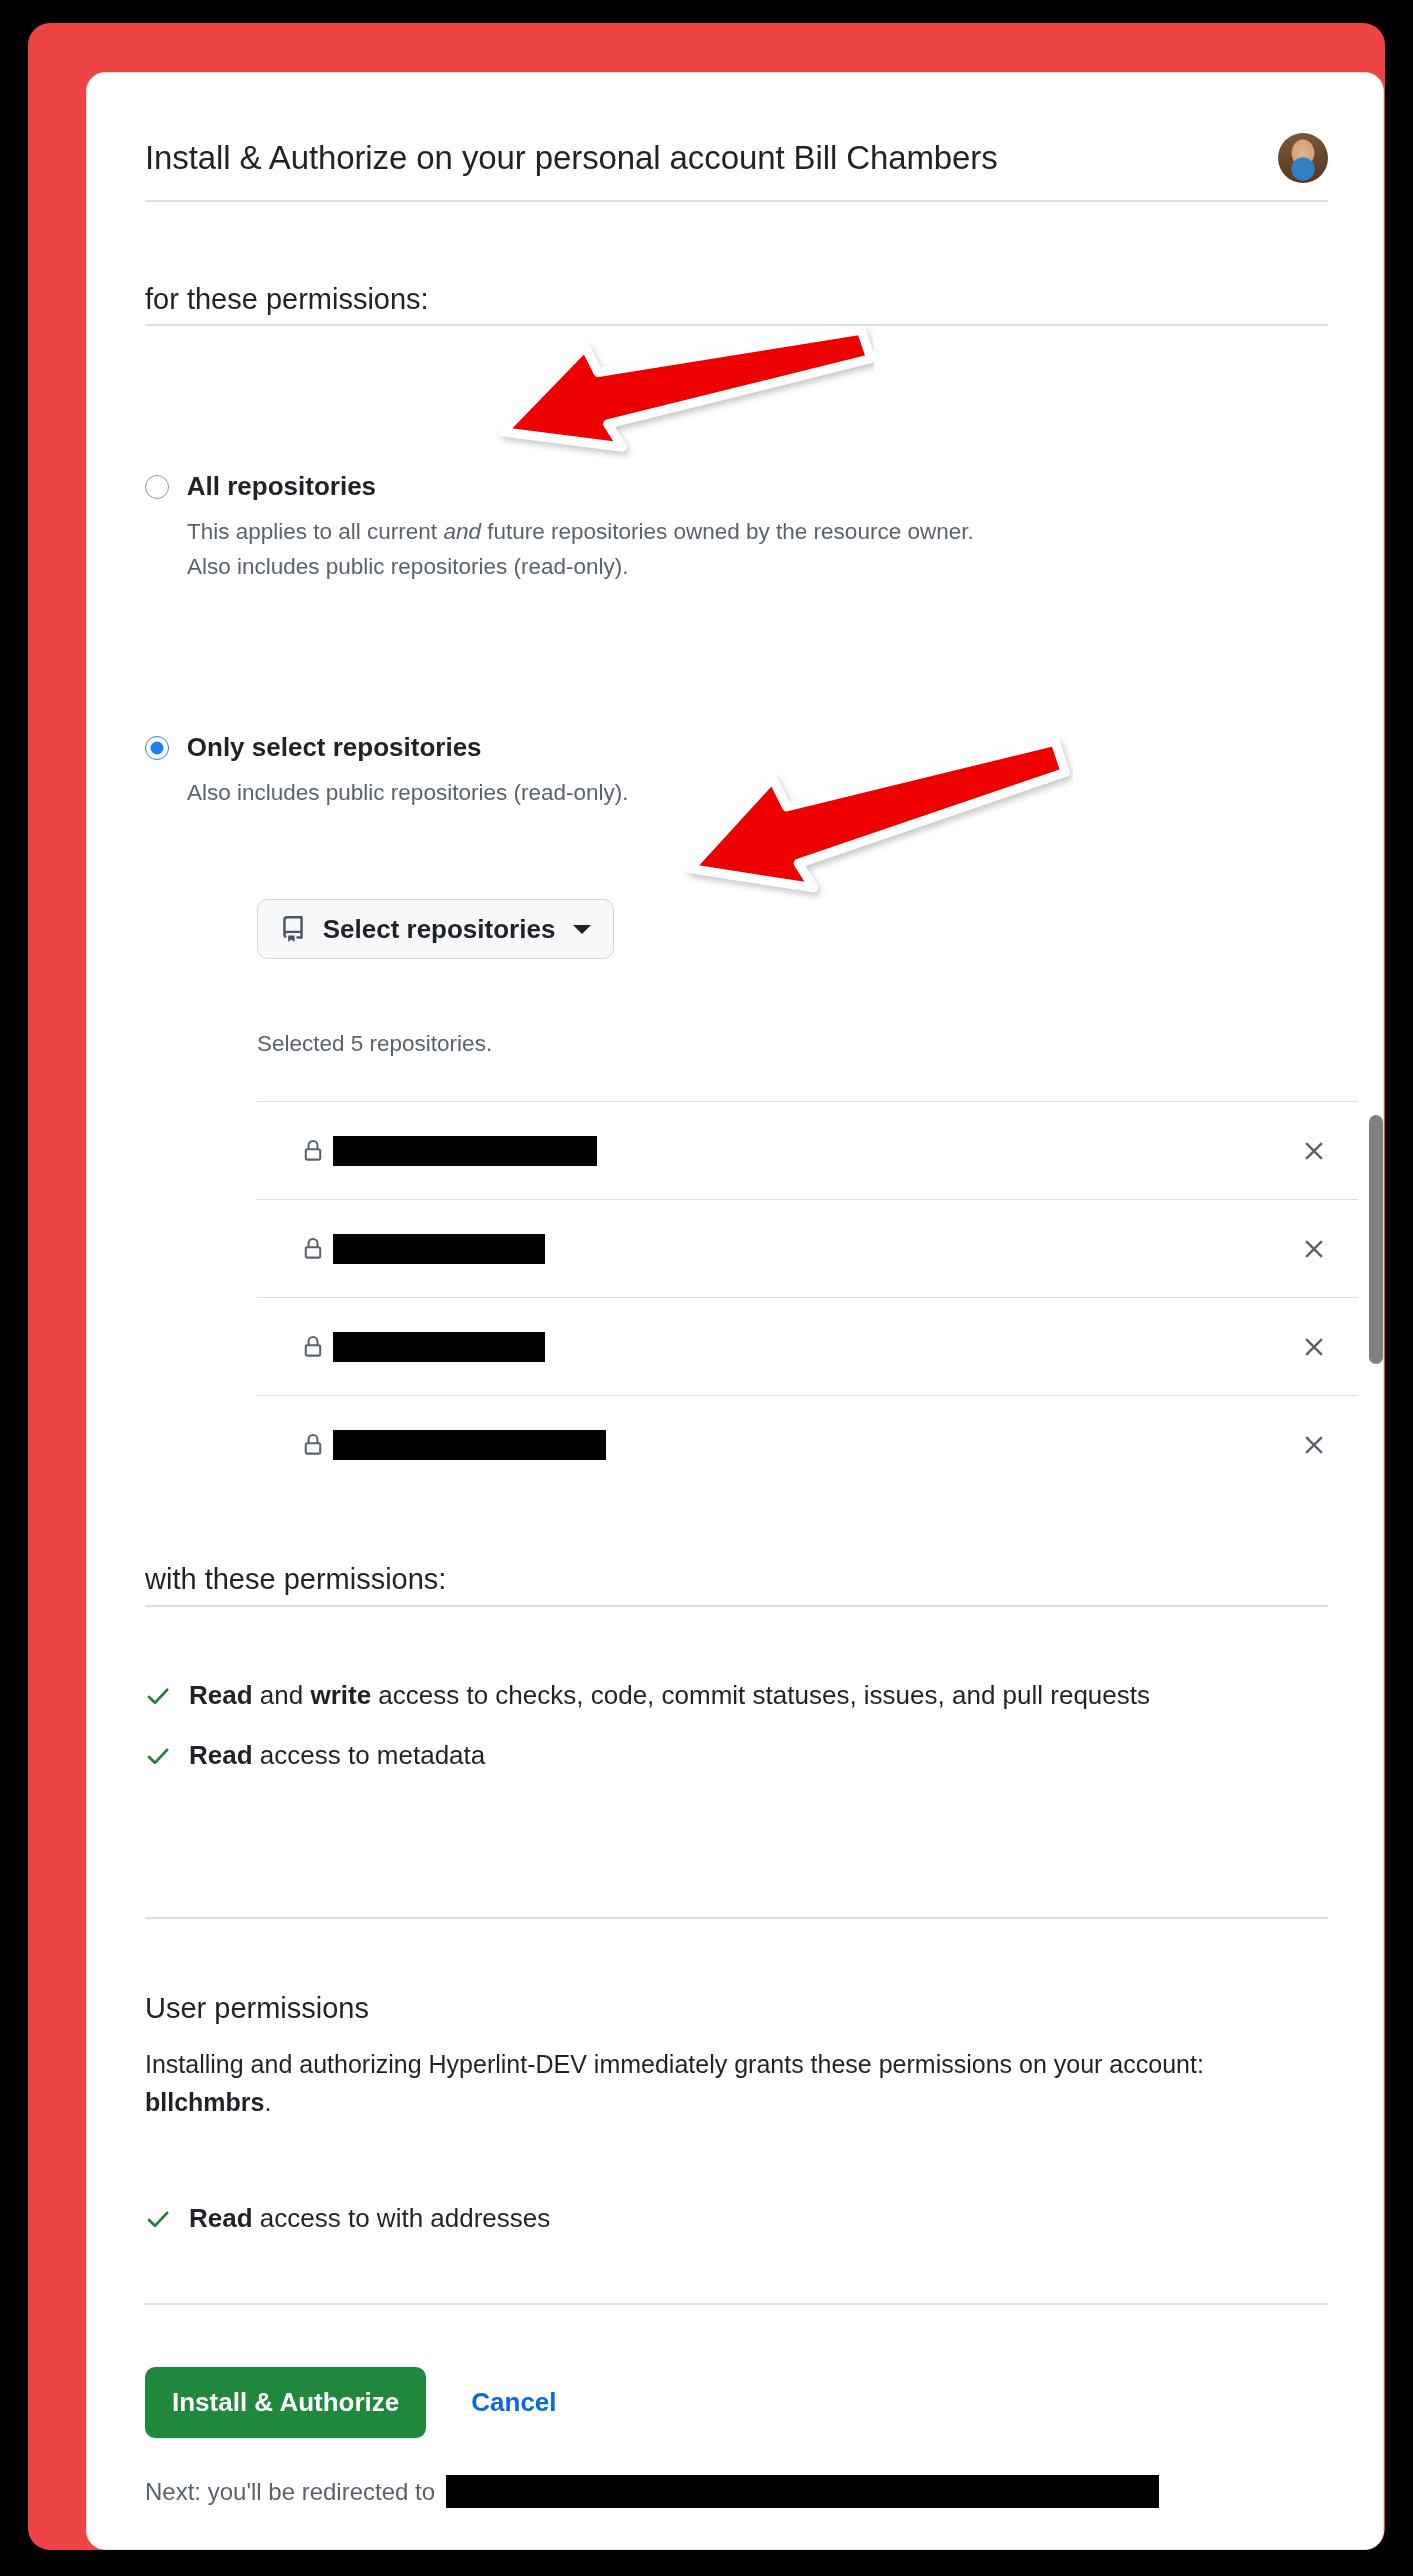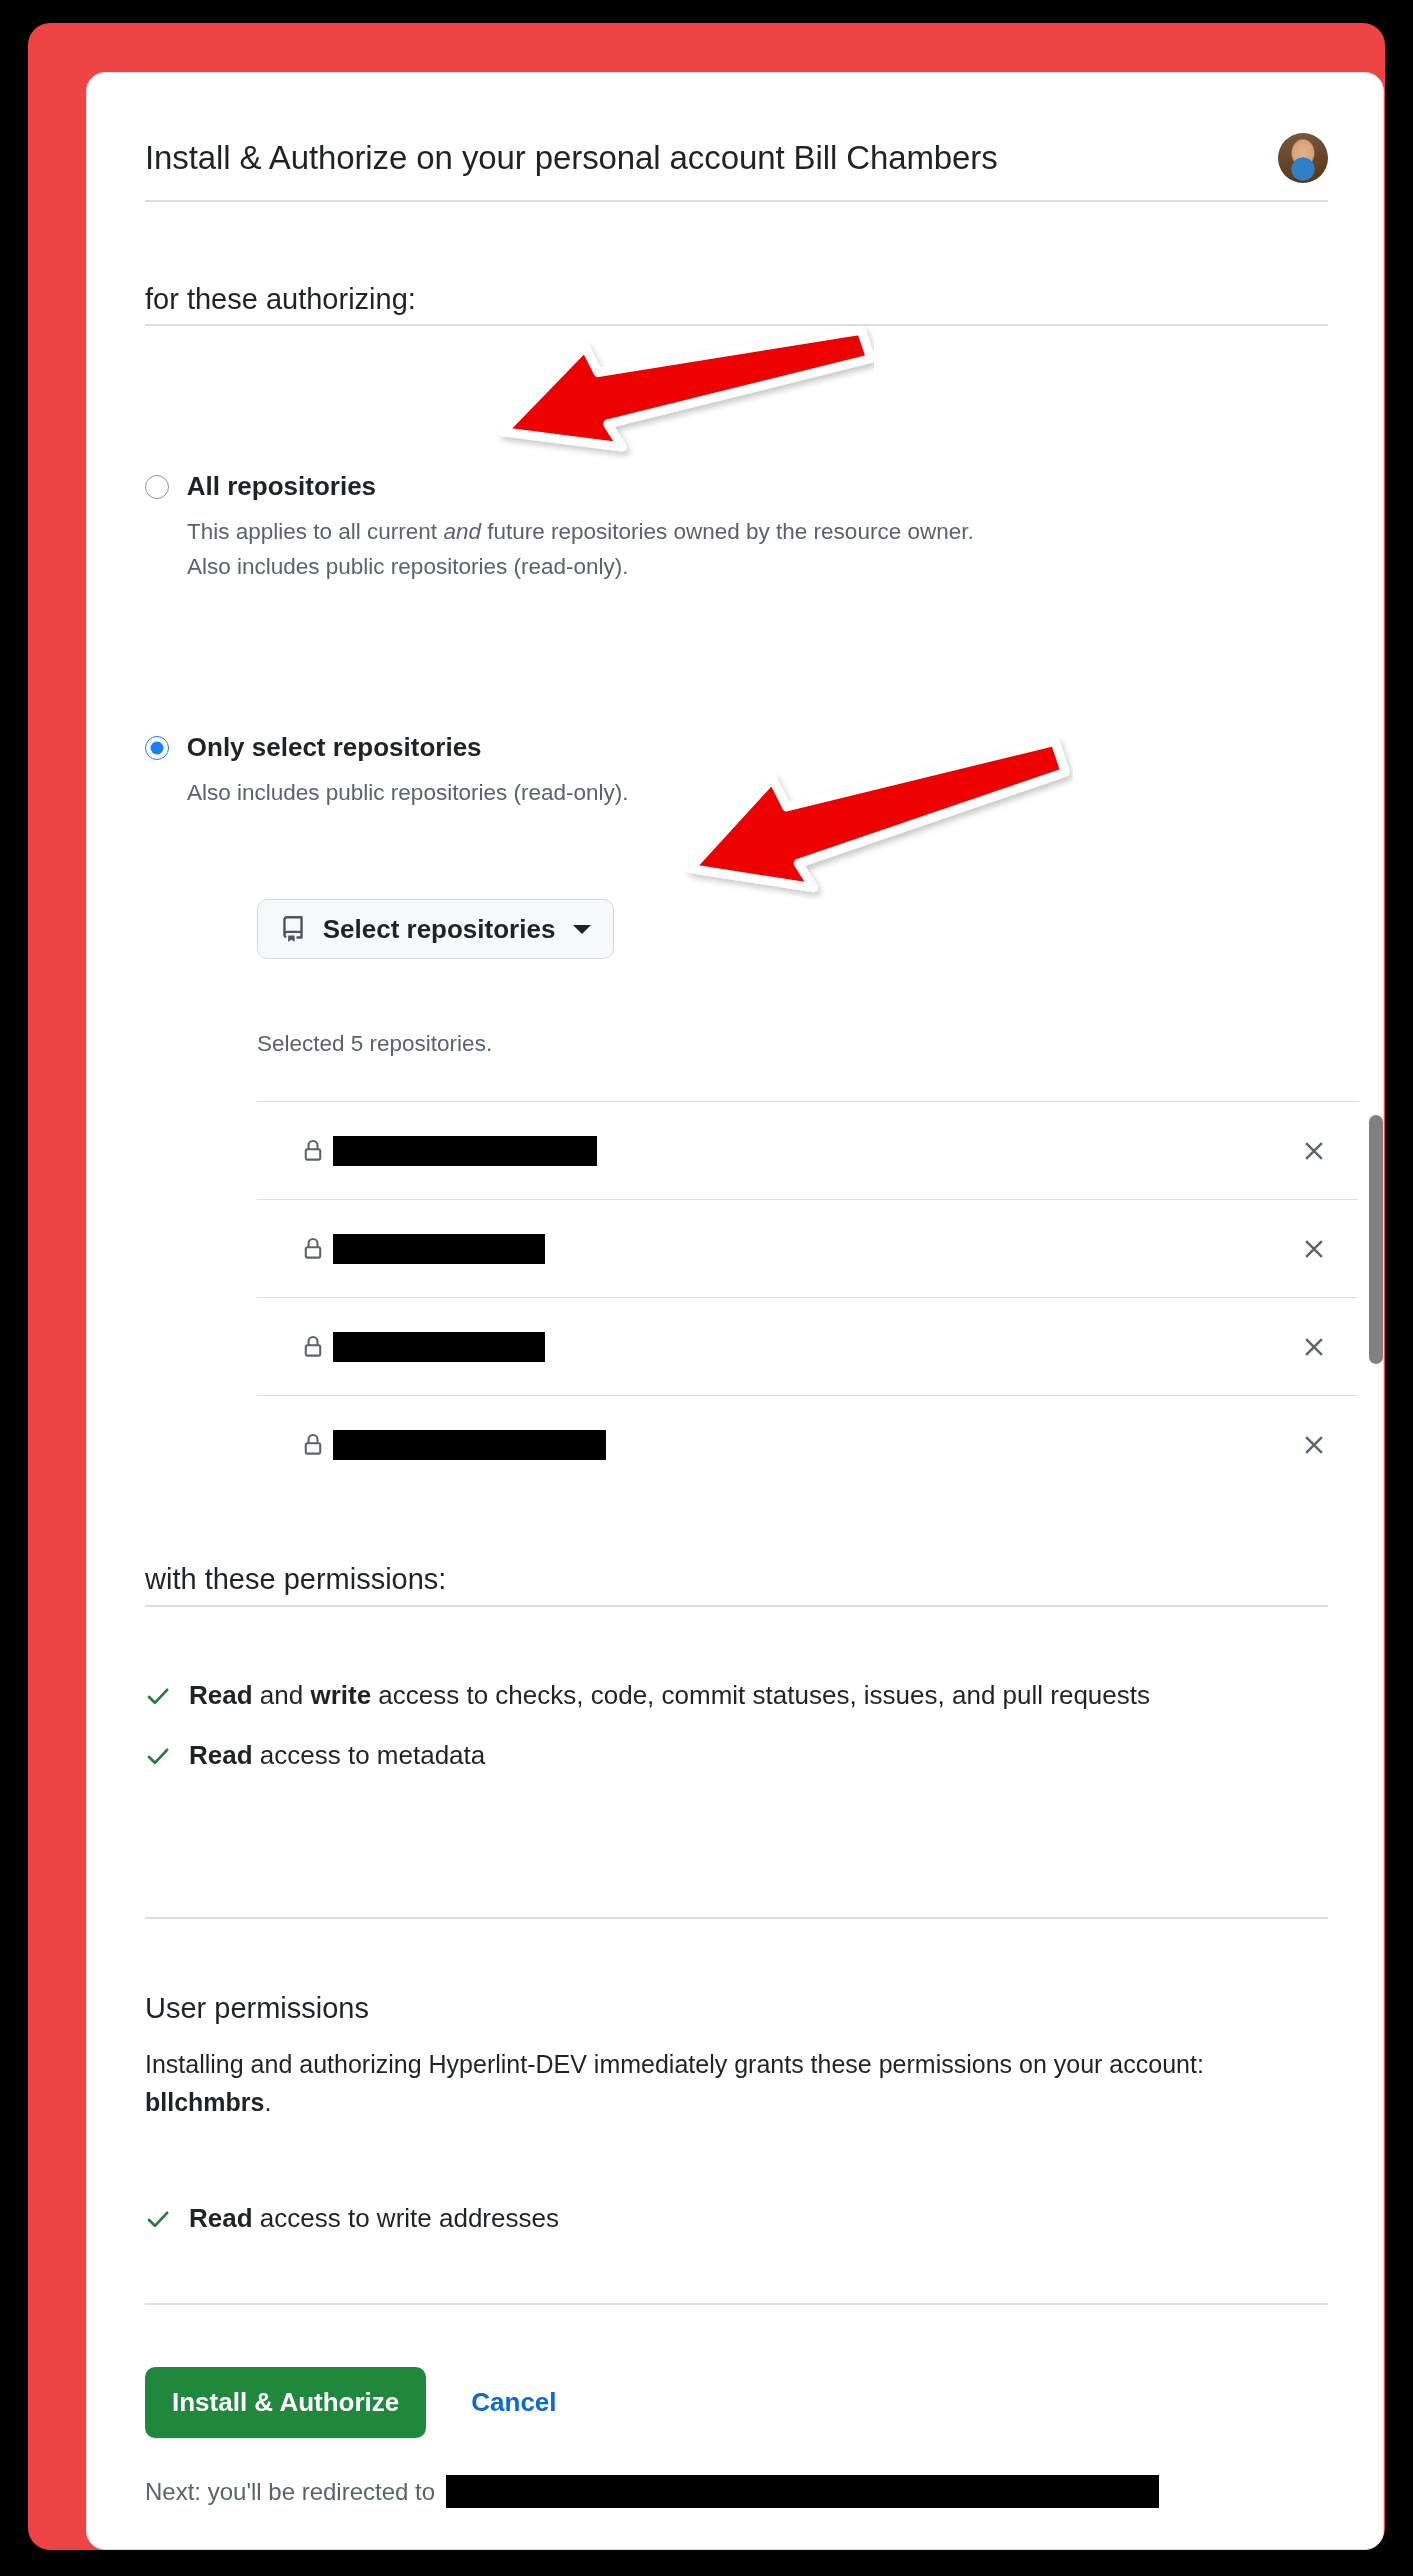--- a/index.html
+++ b/index.html
@@ -352,21 +352,21 @@
   <div class="frame">
     <div class="card">
       <div class="inner">
 
         <div class="header-row">
           <div class="header-title">Install &amp; Authorize on your personal account Bill Chambers</div>
           <div class="avatar"></div>
         </div>
         <div class="rule rule-header"></div>
 
-        <div class="section-heading h-repos">for these authorizing:</div>
+        <div class="section-heading h-repos">for these permissions:</div>
         <div class="rule rule-repos"></div>
 
         <div class="opt opt-all">
           <div class="opt-head">
             <div class="radio"></div>
             <div class="opt-label">All repositories</div>
           </div>
           <div class="opt-desc">
             <p>
               <span>This applies to all current </span><em>and</em><span> future repositories owned by the resource owner.</span>
@@ -496,21 +496,21 @@
         <div class="user-perm-title">User permissions</div>
         <div class="user-perm-body"><span>Installing and authorizing Hyperlint-DEV immediately grants these permissions on your account: </span><b>bllchmbrs</b><span>.</span></div>
 
         <div class="perm-list perm-user">
           <div class="perm-item">
             <span class="check-icon">
               <svg width="26" height="26" viewBox="0 0 16 16" fill="none" stroke="#2a7c3d" stroke-width="1.7" stroke-linecap="round" stroke-linejoin="round" aria-hidden="true">
                 <path d="M2.5 8.6 L6.1 12.2 L13.6 4.2"></path>
               </svg>
             </span>
-            <span class="perm-text"><b>Read</b><span> access to write addresses</span></span>
+            <span class="perm-text"><b>Read</b><span> access to with addresses</span></span>
           </div>
         </div>
 
         <div class="rule rule-foot"></div>
 
         <div class="footer-actions">
           <button class="btn-primary">Install &amp; Authorize</button>
           <button class="btn-cancel">Cancel</button>
         </div>
 

